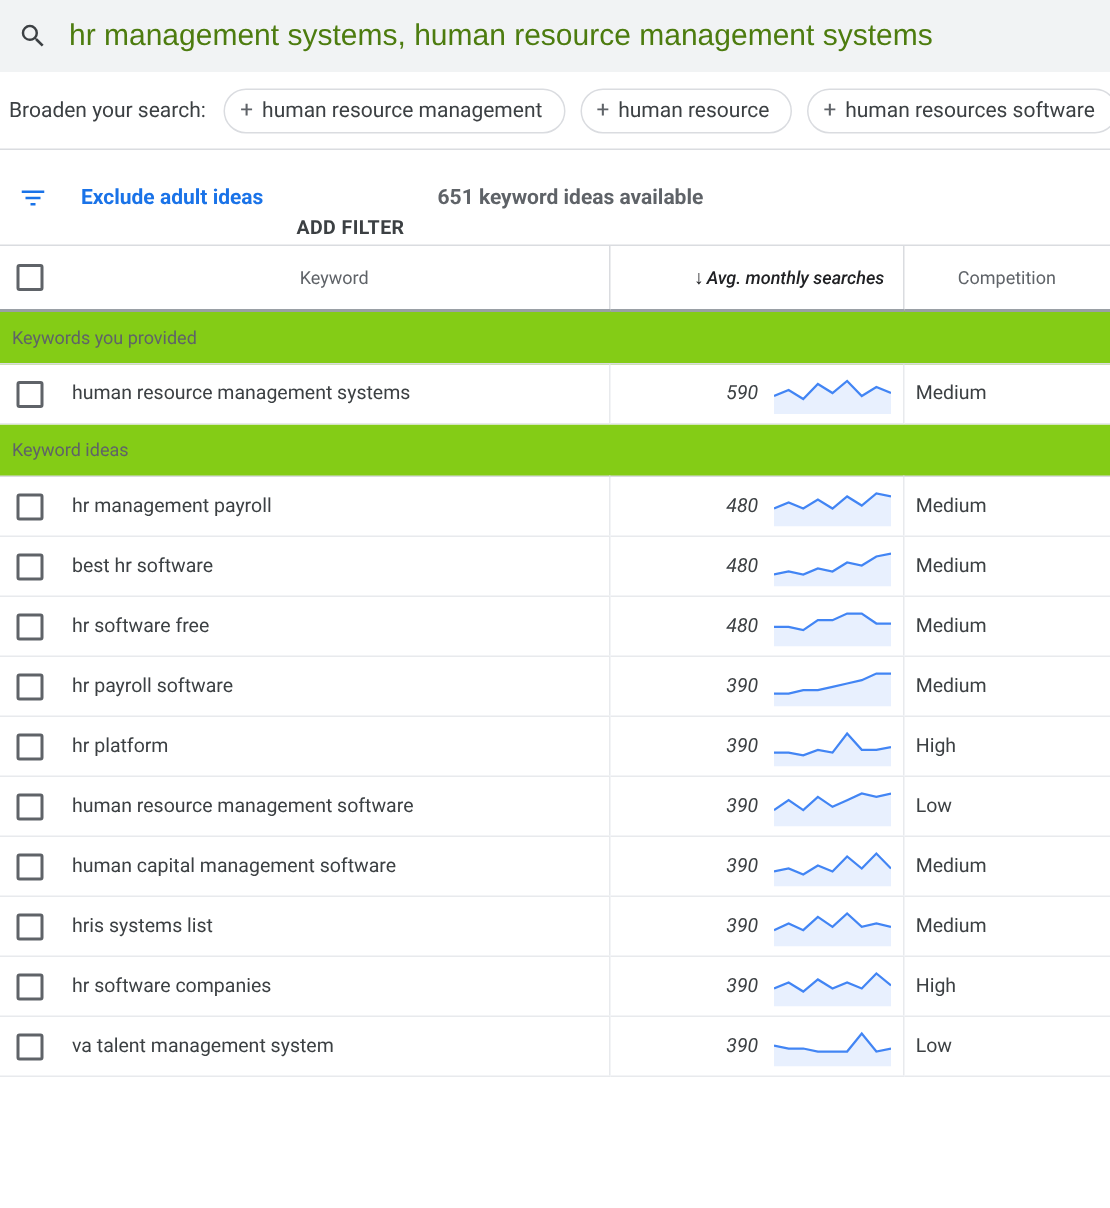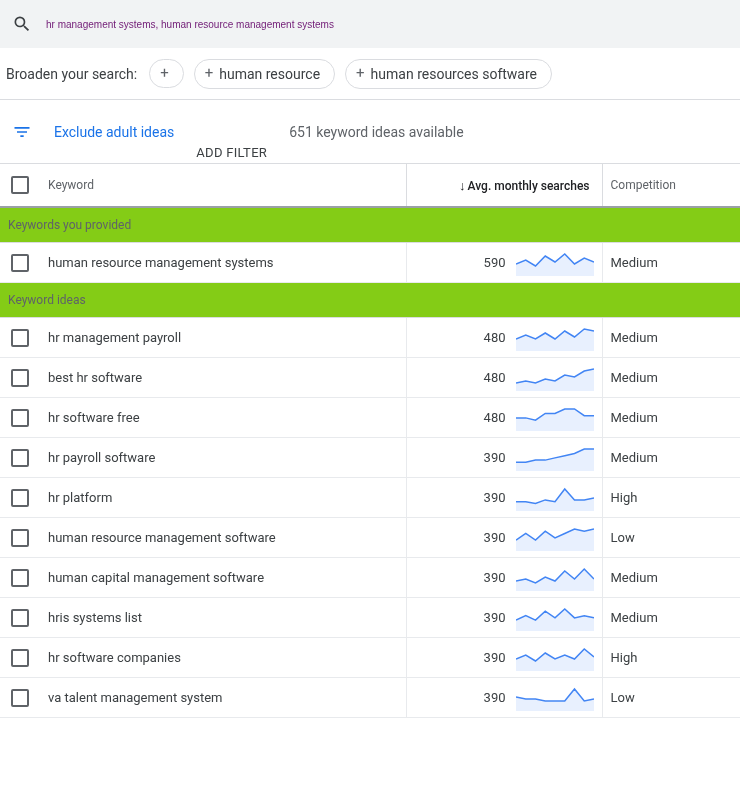--- a/index.html
+++ b/index.html
@@ -1,34 +1,34 @@
 <!DOCTYPE html>
 <html><head>
 <meta charset="utf-8">
 <style>
   * { box-sizing: border-box; margin: 0; padding: 0; }
   body { font-family: Roboto, "Helvetica Neue", Arial, sans-serif; font-size: 13px; color: #202124; background: #fff; width: 740px; }
   .searchbar { display: flex; align-items: center; background: #f1f3f4; height: 48px; padding: 0 12px; gap: 14px; }
   .searchbar svg { flex-shrink: 0; }
-  .searchbar .query { flex: 1; font-size: 10px; color: #701a75; background: transparent; border: none; outline: none; }
+  .searchbar .query { flex: 1; font-size: 20px; color: #4d7c0f; background: transparent; border: none; outline: none; }
   .broaden { display: flex; align-items: center; gap: 10px; padding: 0 6px; height: 52px; border-bottom: 1px solid #dadce0; overflow: hidden; white-space: nowrap; }
   .broaden-label { font-size: 14px; color: #3c4043; margin-right: 2px; }
   .chip { display: inline-flex; align-items: center; gap: 6px; border: 1px solid #dadce0; border-radius: 16px; padding: 6px 14px 6px 10px; font-size: 14px; color: #3c4043; background: #fff; cursor: pointer; }
   .chip .plus { font-size: 15px; line-height: 1; color: #5f6368; font-weight: 400; }
-  .filterbar { display: flex; align-items: center; gap: 22px; padding: 0 12px; height: 64px; border-bottom: 1px solid #dadce0; }
+  .filterbar { display: flex; align-items: center; gap: 22px; padding: 0 12px; height: 64px; border-bottom: 1px solid #dadce0; font-weight: bold; }
   .filter-icon { color: #1a73e8; }
   .exclude-link { color: #1a73e8; font-size: 14px; cursor: pointer; }
   .add-filter { color: #3c4043; font-size: 13px; letter-spacing: 0.3px; cursor: pointer; margin-top: 41px; }
   .ideas-count { color: #5f6368; font-size: 14px; }
   table { width: 100%; border-collapse: collapse; table-layout: fixed; }
-  thead th { font-size: 12px; color: #5f6368; font-weight: 400; text-align: left; padding: 12px 8px; border-bottom: 2px solid #9aa0a6; }
+  thead th { font-size: 12px; color: #5f6368; font-weight: 400; text-align: center; padding: 12px 8px; border-bottom: 2px solid #9aa0a6; }
   thead th.sorted { color: #202124; font-weight: 500; }
   .col-check { width: 40px; text-align: center; }
   .col-keyword { width: 366px; }
-  .col-searches { width: 196px; text-align: right; }
+  .col-searches { width: 196px; text-align: right; font-style: italic; }
   .col-comp { width: 138px; border-left: 1px solid #dadce0; }
   .section-row td { background: #84cc16; font-size: 12px; color: #5f6368; padding: 10px 8px; border-bottom: 1px solid #dadce0; }
   tbody tr.data-row td { border-bottom: 1px solid #e8eaed; height: 40px; padding: 0 8px; font-size: 13px; color: #3c4043; vertical-align: middle; }
   tbody tr.data-row td.col-comp { border-left: 1px solid #e8eaed; }
   .cb { width: 18px; height: 18px; border: 2px solid #5f6368; border-radius: 2px; display: inline-block; vertical-align: middle; }
   .searches-cell { display: flex; align-items: center; justify-content: flex-end; gap: 10px; text-align: center; }
   .spark { width: 78px; height: 26px; flex-shrink: 0; }
   .spark path.area { fill: #e8f0fe; }
   .spark path.line { fill: none; stroke: #4285f4; stroke-width: 1.5; }
   .sort-arrow { font-size: 13px; margin-right: 2px; }
@@ -43,20 +43,21 @@
   <svg width="20" height="20" viewBox="0 0 24 24">
       <path fill="#3c4043" d="M15.5 14h-.79l-.28-.27A6.471 6.471 0 0016 9.5 6.5 6.5 0 109.5 16c1.61 0 3.09-.59 4.23-1.57l.27.28v.79l5 4.99L20.49 19l-4.99-5zm-6 0C7.01 14 5 11.99 5 9.5S7.01 5 9.5 5 14 7.01 14 9.5 11.99 14 9.5 14z"></path>
     </svg>
   <input class="query" value="hr management systems, human resource management systems" style="">
 </div>
 
 <div class="broaden">
   <span class="broaden-label">Broaden your search:</span>
   <span class="chip">
       <span class="plus">+</span>
+      <span>human resource management</span>
     </span>
   <span class="chip">
       <span class="plus">+</span>
       <span>human resource</span>
     </span>
   <span class="chip">
       <span class="plus">+</span>
       <span>human resources software</span>
     </span>
 

